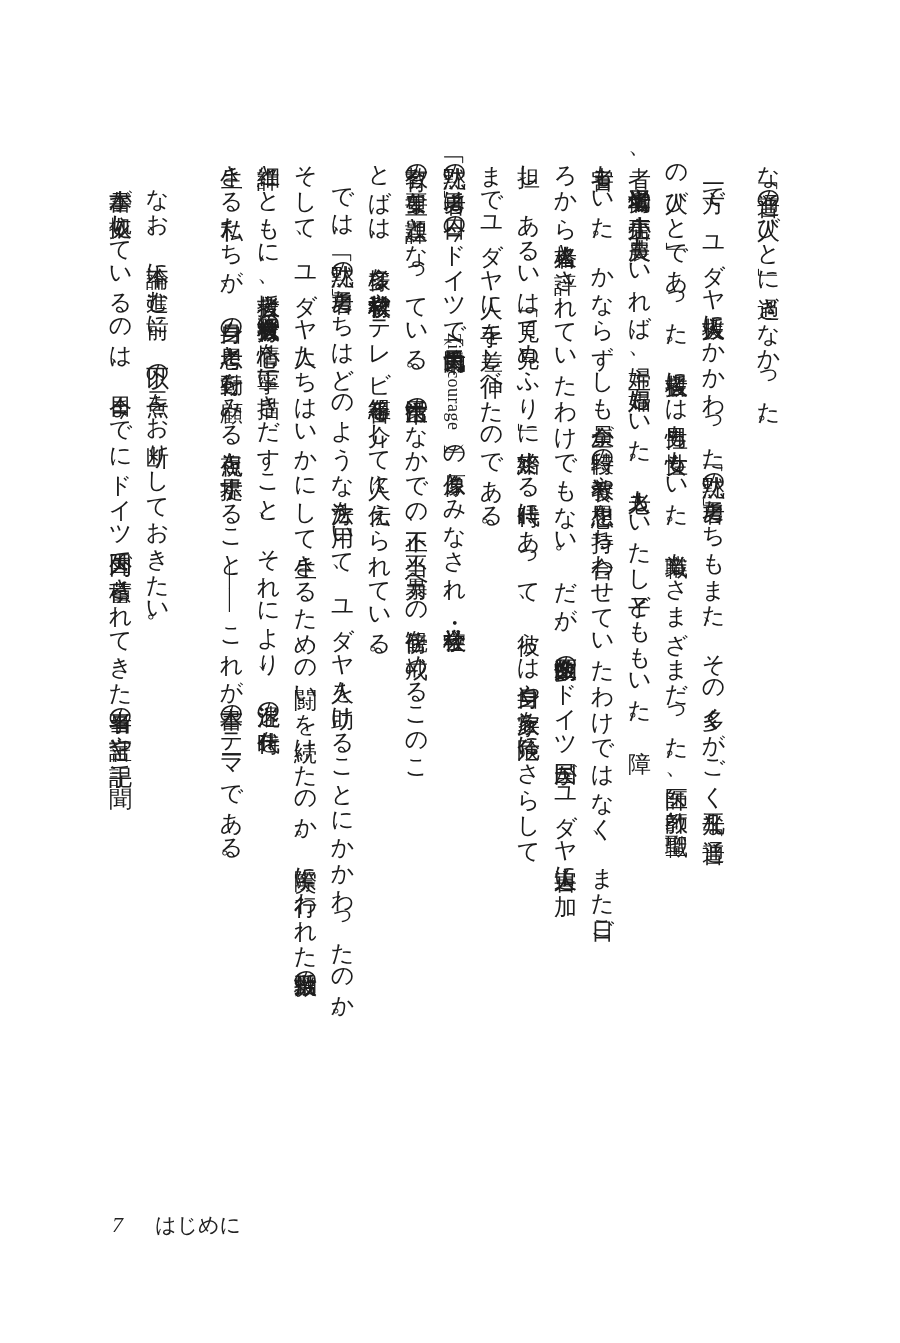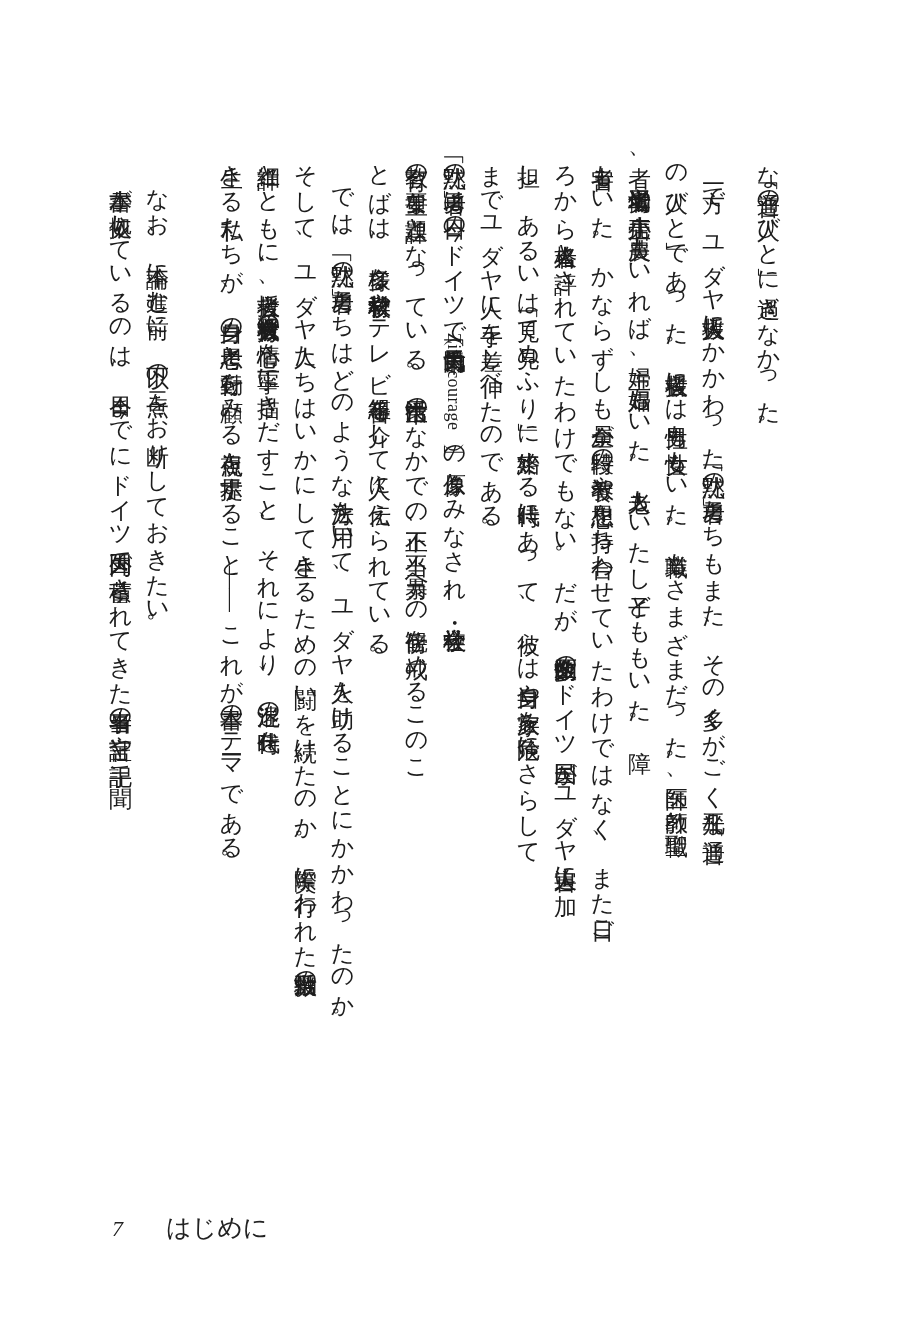--- a/index.html
+++ b/index.html
@@ -41,22 +41,21 @@
     align-items: baseline;
     gap: 32px;
     font-size: 21px;
     color: #222222;
   }
   .pagenum {
     font-style: italic;
     font-size: 22px;
   }
   .running-title {
-    font-size: 25px;
-    margin-left: 11px;
+    font-size: 21px;
   }
 </style>
 </head>
 <body>
 
 <div class="page">
 
   <div class="text-block">
 
     <div class="para gap-after-sm">

